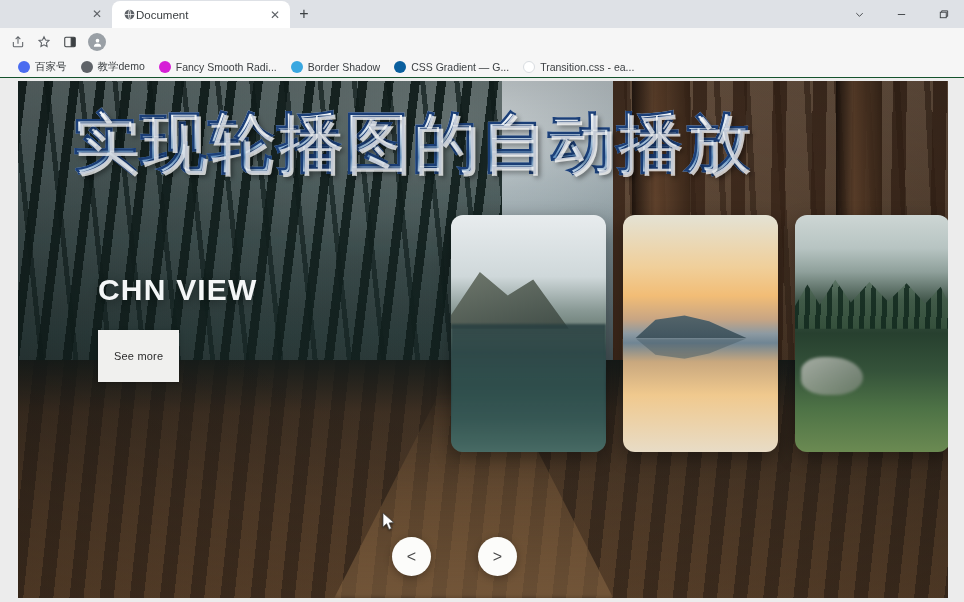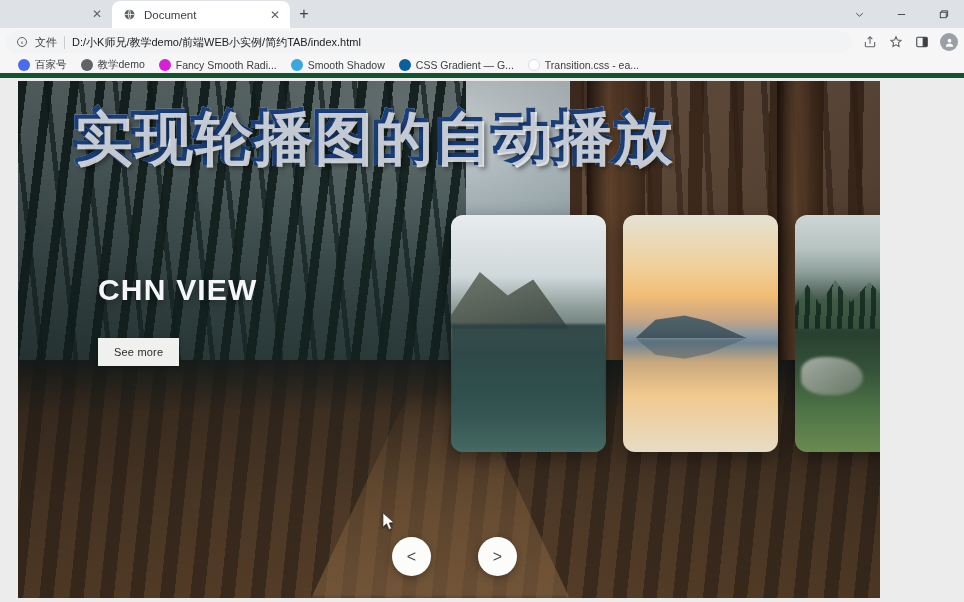--- a/index.html
+++ b/index.html
@@ -20,21 +20,21 @@
   }
   .tab-ghost {
     width: 112px; height: 28px; position: relative;
     display: flex; align-items: center; justify-content: flex-end;
     padding-right: 10px;
   }
   .tab-ghost .xmark { font-size: 12px; color: #5f6368; line-height: 1; }
   .tab {
     width: 178px; height: 27px; background: #fff;
     border-radius: 8px 8px 0 0;
-    display: flex; align-items: center; padding: 0 8px 0 10px; gap: 8px;
+    display: flex; align-items: center; padding: 0 8px 0 10px; gap: 0;
     position: relative;
   }
   .tab-favicon {
     width: 14px; height: 14px; border-radius: 50%;
     background: #fff; position: relative; flex: 0 0 auto;
     display:flex; align-items:center; justify-content:center;
   }
   .tab-favicon svg { display:block; }
   .tab-title {
     flex: 1 1 auto; font-size: 11.5px; color: #3c4043;
@@ -77,21 +77,21 @@
   .avatar-btn {
     width: 18px; height: 18px; border-radius: 50%;
     background: #9aa0a6; display: flex; align-items: center;
     justify-content: center; color: #fff; margin-left: 4px;
   }
 
   
   .bookmarks {
     height: 22px; background: #f6f6f6;
     display: flex; align-items: center; padding: 0 2px; gap: 2px;
-    overflow: hidden; border-bottom: 5px solid #14532d;
+    overflow: hidden; border-bottom: 1px solid #14532d;
   }
   .bm {
     display: flex; align-items: center; gap: 5px;
     padding: 2px 6px; border-radius: 4px; flex: 0 0 auto;
   }
   .bm-ico {
     width: 12px; height: 12px; border-radius: 50%; flex: 0 0 auto;
     display:flex; align-items:center; justify-content:center;
   }
   .bm-label { font-size: 10.5px; color: #3c4043; white-space: nowrap; }
@@ -100,21 +100,21 @@
   
   .viewport {
     position: absolute; left: 0; top: 78px;
     width: 964px; height: 524px; background: #ececec;
     overflow: hidden;
   }
 
   
   .carousel {
     position: absolute; left: 18px; top: 3px;
-    width: 862px; height: 517px;
+    width: 930px; height: 517px;
     overflow: hidden;
     background: #253038;
   }
   
   .hero-bg { position: absolute; inset: 0; }
   .hero-sky {
     position: absolute; left: 0; top: 0; width: 100%; height: 58%;
     background:
       radial-gradient(ellipse 50% 70% at 46% 12%, rgba(222,228,230,0.95) 0%, rgba(186,196,200,0.6) 38%, rgba(120,134,139,0.15) 70%, transparent 100%),
       linear-gradient(180deg, #c3ccd0 0%, #9fadb2 30%, #6d7d82 62%, #3c4a4e 100%);
@@ -162,23 +162,23 @@
     font-size: 30px; font-weight: 700; color: #f4f6f7;
     letter-spacing: 1.2px; line-height: 1;
     text-shadow: 0 2px 10px rgba(0,0,0,0.45);
   }
   .hero-desc {
     margin-top: 24px; font-size: 11.5px; color: #e6eaeb;
     line-height: 1.42; max-width: 250px;
     text-shadow: 0 1px 6px rgba(0,0,0,0.5);
   }
   .see-more {
-    margin-top: 33px; display: inline-block;
+    margin-top: 25px; display: inline-block;
     background: #f0f0ee; color: #2b2b2b;
-    font-size: 11px; padding: 8px 16px;
+    font-size: 11px; padding: 20px 16px;
     border: none; letter-spacing: .2px;
     box-shadow: 0 1px 4px rgba(0,0,0,0.25);
   }
 
   
   .thumbs {
     position: absolute; left: 433px; top: 134px;
     display: flex; gap: 17px;
   }
   .thumb {
@@ -240,21 +240,21 @@
     width: 39px; height: 39px; border-radius: 50%;
     background: #fcfcfa; color: #4a4a4a;
     display: flex; align-items: center; justify-content: center;
     font-size: 16px; font-weight: 400; line-height: 1;
     box-shadow: 0 2px 8px rgba(0,0,0,0.3);
   }
 
   
   .overlay-title {
     position: absolute; left: 72px; top: 20px;
-    font-size: 58px; font-weight: 700;
+    font-size: 66px; font-weight: 400;
     letter-spacing: 2px;
     font-family: "DejaVu Sans", "Liberation Sans", sans-serif;
     color: #dfe9f4;
     background: linear-gradient(180deg, #ffffff 0%, #eaf2fa 30%, #9fc0dd 52%, #5f8fc0 66%, #cfe0ee 84%, #ffffff 100%);
     -webkit-background-clip: text; background-clip: text;
     -webkit-text-fill-color: transparent;
     -webkit-text-stroke: 2.5px #1b3f78;
     paint-order: stroke fill;
     text-shadow:
        3px 3px 0 rgba(255,255,255,0.75),
@@ -309,31 +309,20 @@
       <div class="wc">
         <svg width="11" height="11" viewBox="0 0 24 24" fill="none" stroke="#3c4043" stroke-width="2">
           <rect x="5" y="7" width="13" height="12"></rect>
           <path d="M8 7V4h13v12h-3"></path>
         </svg>
       </div>
     </div>
   </div>
 
   <div class="toolbar">
-    <div class="omnibox">
-      <span class="omni-info">
-        <svg width="12" height="12" viewBox="0 0 24 24" fill="none" stroke="#5f6368" stroke-width="2">
-          <circle cx="12" cy="12" r="9"></circle>
-          <path d="M12 11v5M12 8h.01"></path>
-        </svg>
-      </span>
-      <span class="omni-scheme">文件</span>
-      <span class="omni-sep"></span>
-      <span class="omni-url">D:/小K师兄/教学demo/前端WEB小实例/简约TAB/index.html</span>
-    </div>
 
     <div class="tb-icons">
       <div class="tb-btn">
         <svg width="14" height="14" viewBox="0 0 24 24" fill="none" stroke="#5f6368" stroke-width="1.8">
           <path d="M4 12v7a1 1 0 001 1h14a1 1 0 001-1v-7"></path>
           <path d="M12 15V3M8 7l4-4 4 4"></path>
         </svg>
       </div>
       <div class="tb-btn">
         <svg width="14" height="14" viewBox="0 0 24 24" fill="none" stroke="#5f6368" stroke-width="1.8">
@@ -369,21 +358,21 @@
       <span class="bm-label">教学demo</span>
     </div>
 
     <div class="bm">
       <span class="bm-ico" style="background:#d61fd6"></span>
       <span class="bm-label">Fancy Smooth Radi...</span>
     </div>
 
     <div class="bm">
       <span class="bm-ico" style="background:#39a7e0"></span>
-      <span class="bm-label">Smooth Shadow</span>
+      <span class="bm-label">Border Shadow</span>
     </div>
 
     <div class="bm">
       <span class="bm-ico" style="background:#0a5f9e"></span>
       <span class="bm-label">CSS Gradient — G...</span>
     </div>
 
     <div class="bm">
       <span class="bm-ico" style="background:#ffffff;border:1px solid #d9dde1"></span>
       <span class="bm-label">Transition.css - ea...</span>

